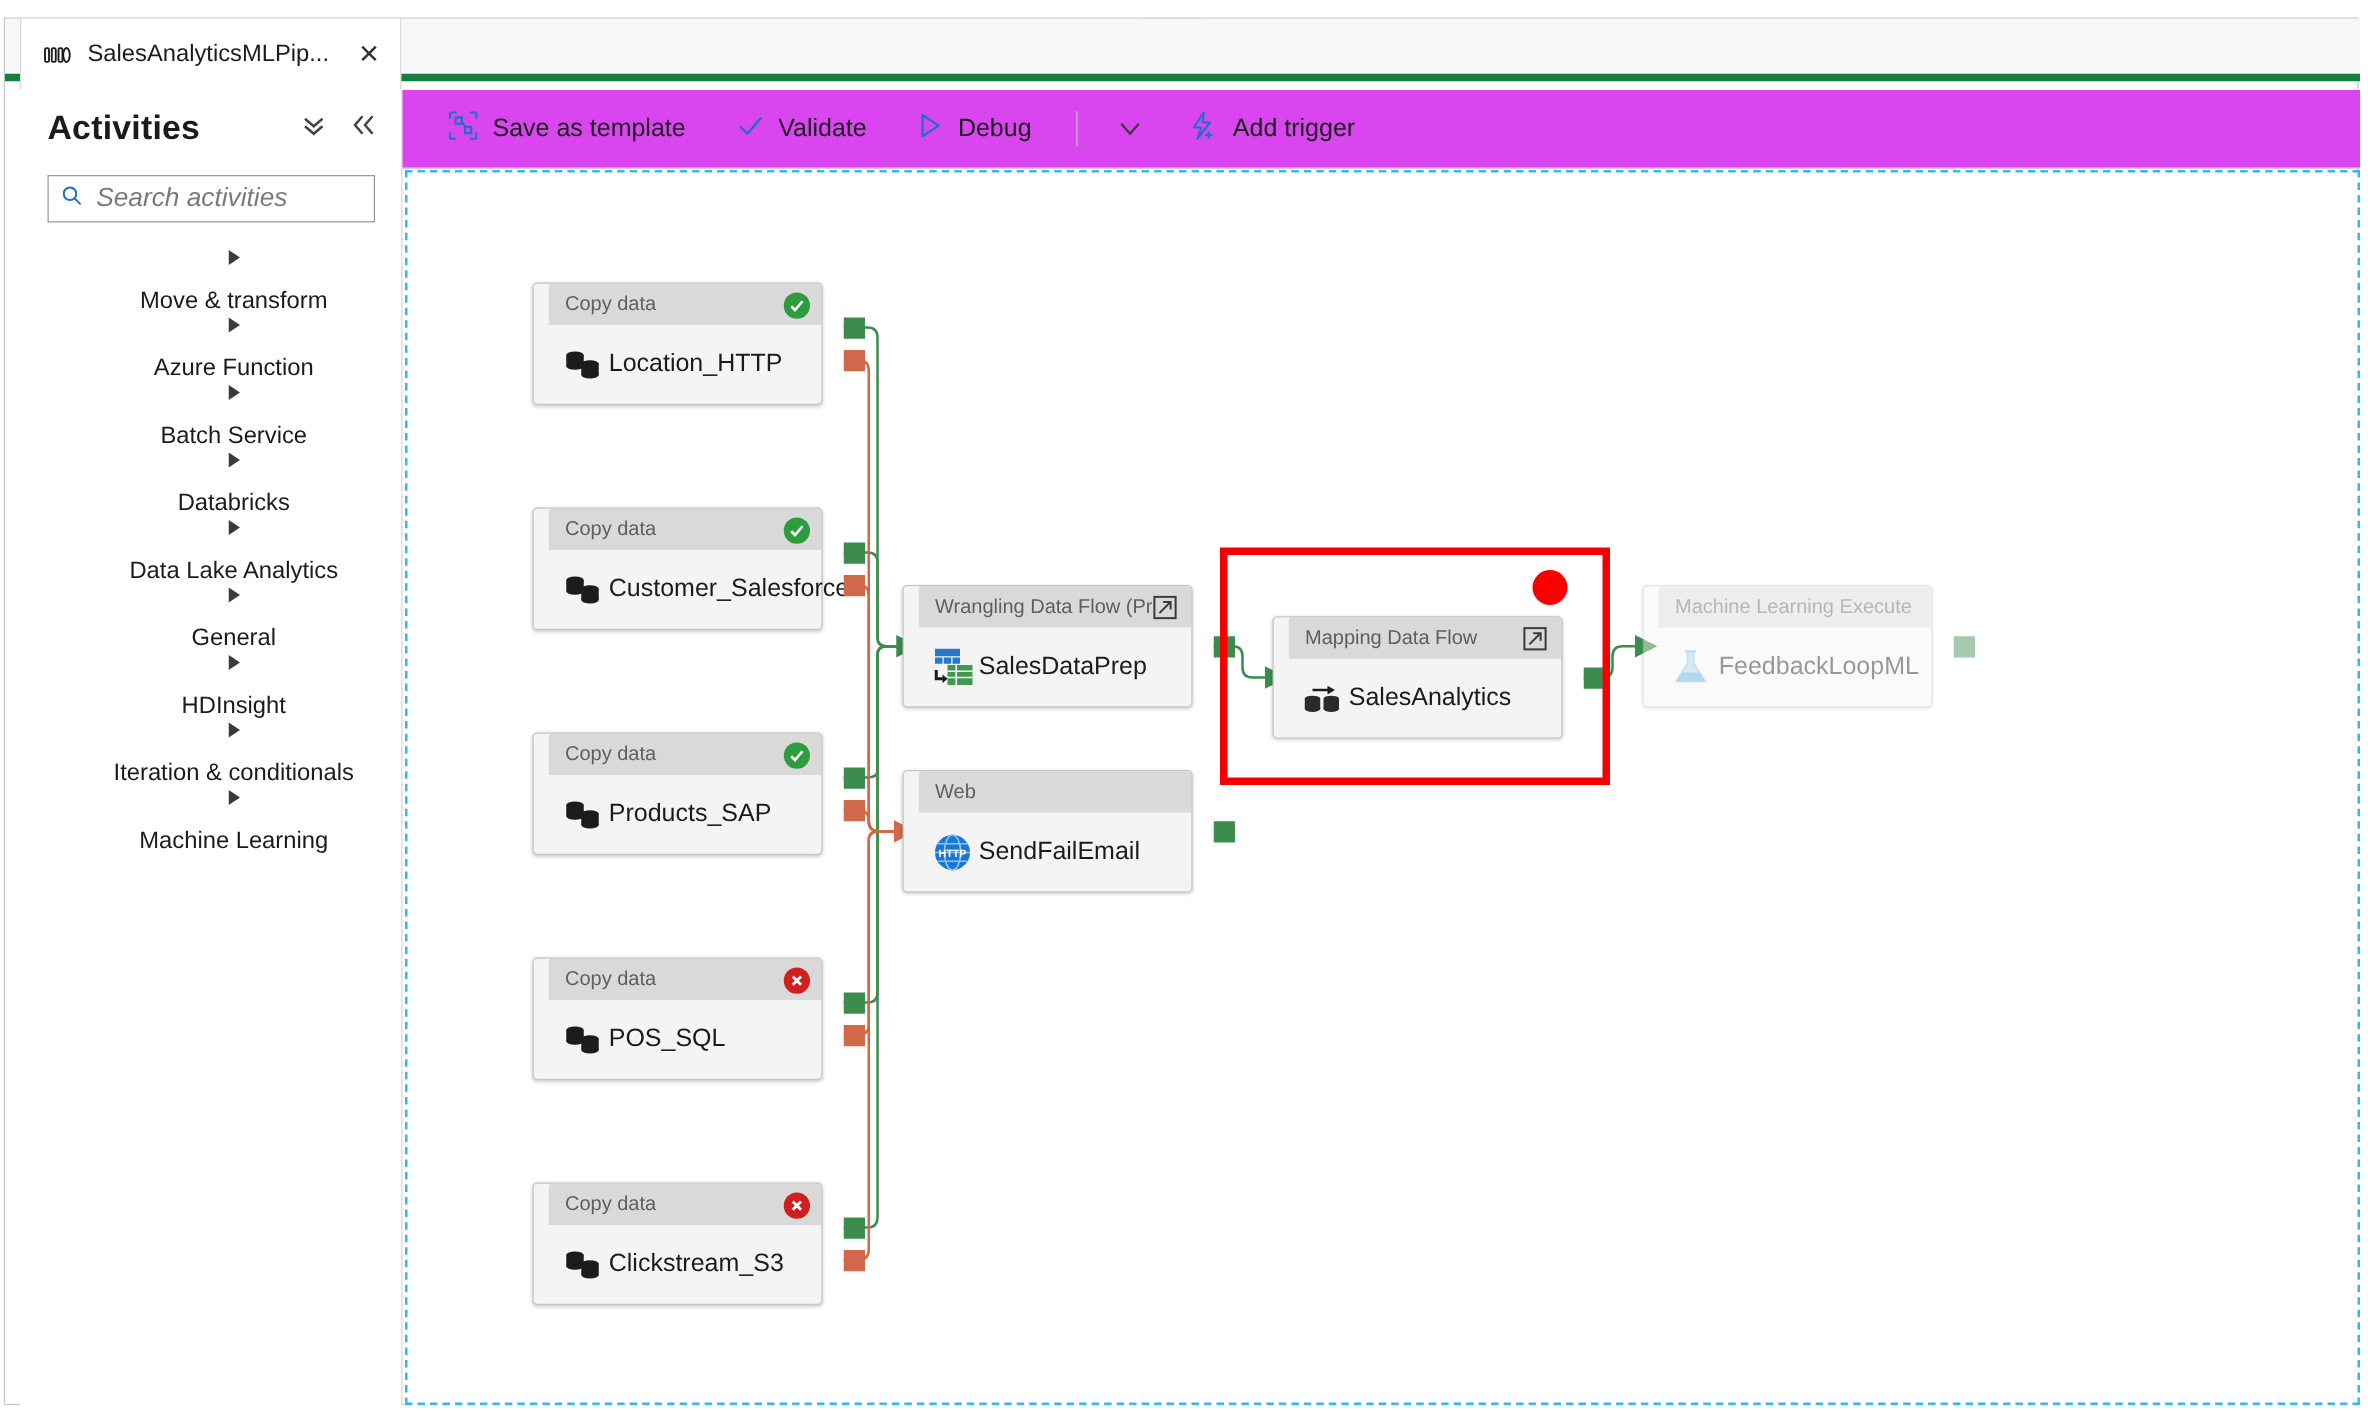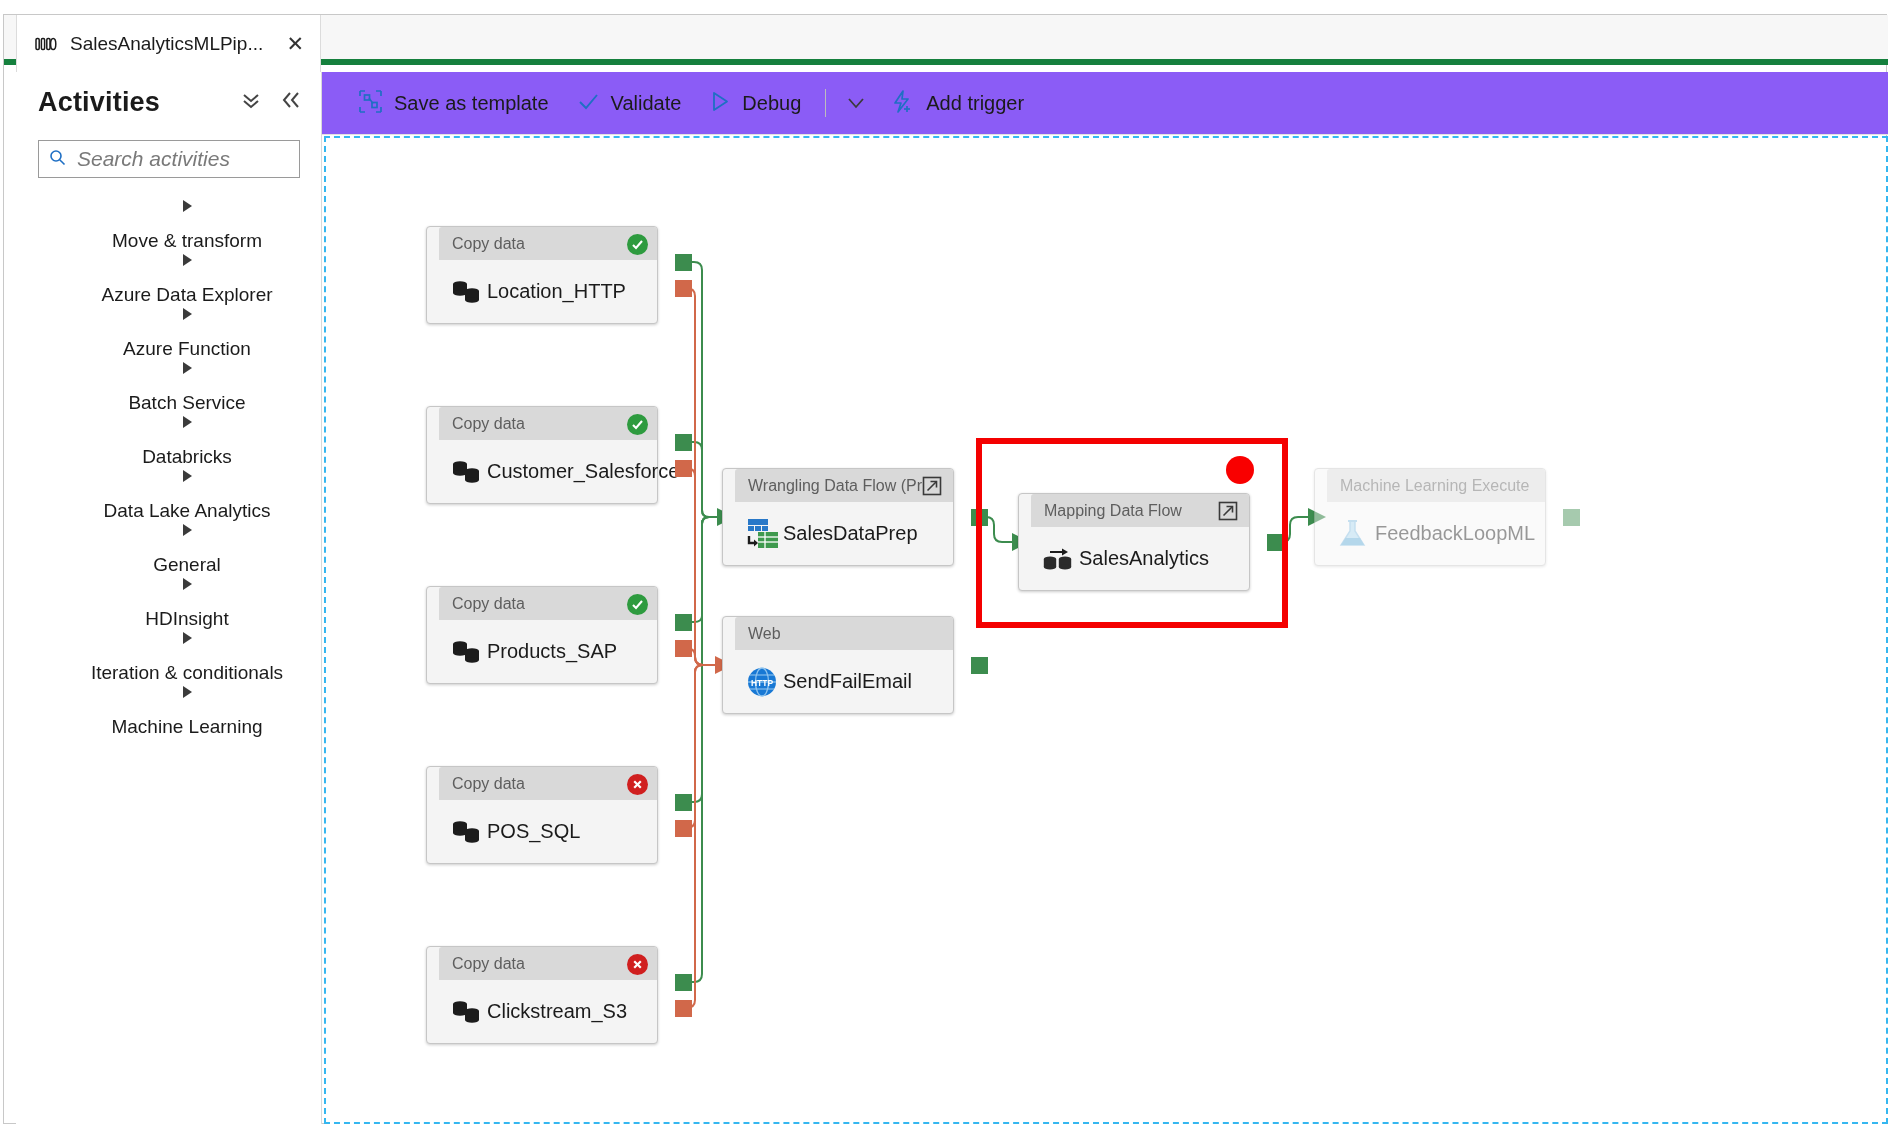--- a/index.html
+++ b/index.html
@@ -80,22 +80,22 @@
     padding-left:36px;cursor:pointer;box-sizing:border-box;flex-direction:column;
   }
   .cat-label{font-size:19px;color:#1b1b1b;white-space:nowrap;}
   .tri{width:0;height:0;border-left:9px solid #3b3b3b;
        border-top:6px solid transparent;border-bottom:6px solid transparent;
        flex:0 0 auto;}
 
   
   #toolbar{
     position:absolute;left:318px;top:57px;width:1566px;height:63px;
-    background:#8b5cf6;border-bottom:1px solid #e2e2e2;
-    display:flex;align-items:center;gap:0px;padding-left:22px;box-sizing:border-box;
+    background:#d946ef;border-bottom:1px solid #e2e2e2;
+    display:flex;align-items:center;gap:12px;padding-left:22px;box-sizing:border-box;
   }
   .tb-btn{
     display:flex;align-items:center;gap:11px;height:44px;padding:0 14px;
     cursor:pointer;white-space:nowrap;
   }
   .tb-label{font-size:20px;color:#1b1b1b;}
   .tb-sep{width:1px;height:28px;background:#bdbdbd;margin:0 10px;}
   .tb-caret{display:flex;align-items:center;justify-content:center;
             width:40px;height:44px;cursor:pointer;}
 
@@ -201,24 +201,20 @@
           <line x1="10.7" y1="10.7" x2="15.5" y2="15.5" stroke="#1f6fc4" stroke-width="1.6"></line>
         </svg>
       </span>
       <input id="search-input" type="text" placeholder="Search activities" style="">
     </div>
 
     <div id="category-list">
       <div class="category-row">
         <span class="tri"></span>
         <span class="cat-label">Move &amp; transform</span>
-      </div>
-      <div class="category-row">
-        <span class="tri"></span>
-        <span class="cat-label">Azure Data Explorer</span>
       </div>
       <div class="category-row">
         <span class="tri"></span>
         <span class="cat-label">Azure Function</span>
       </div>
       <div class="category-row">
         <span class="tri"></span>
         <span class="cat-label">Batch Service</span>
       </div>
       <div class="category-row">

